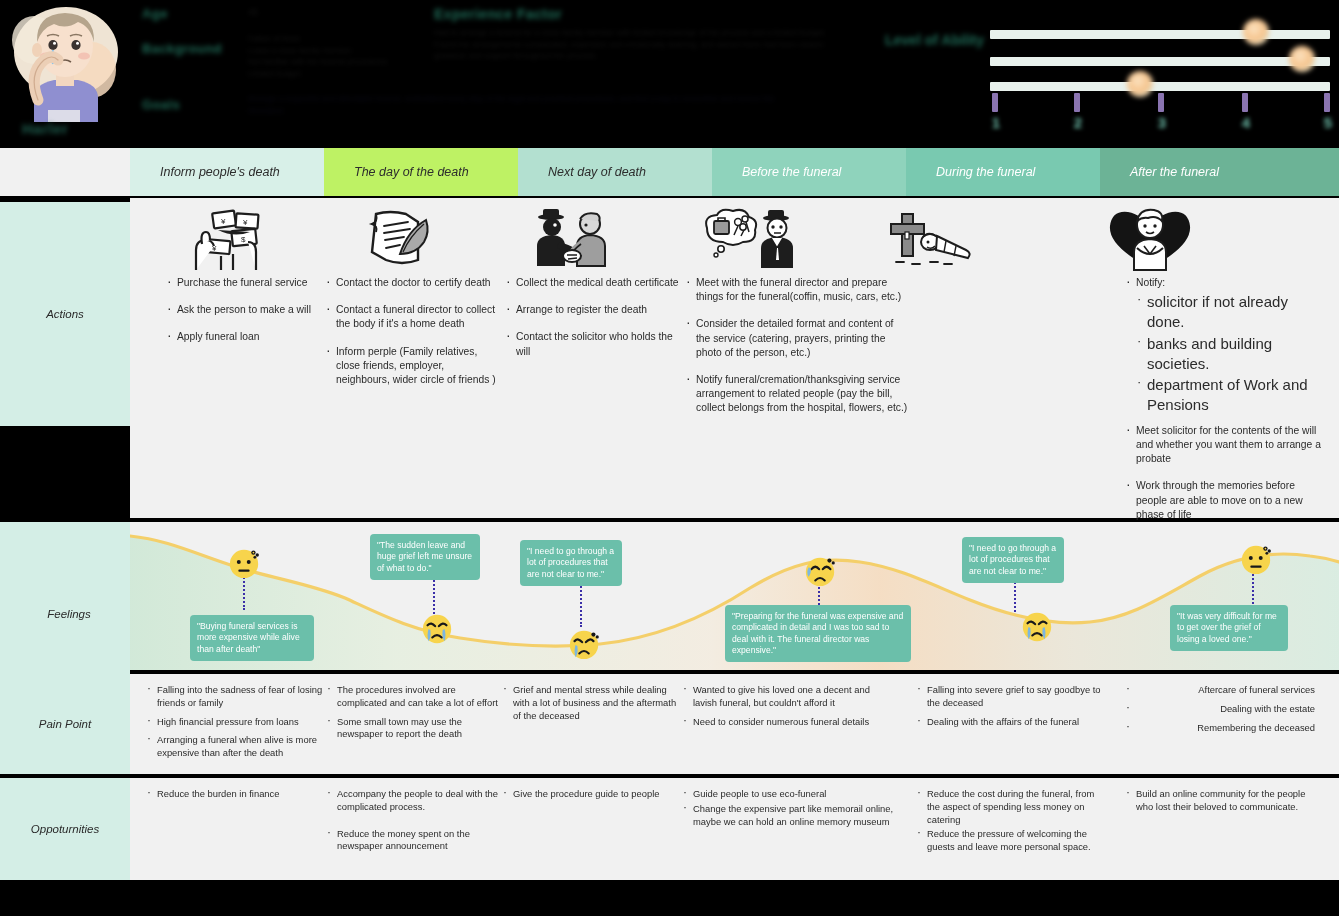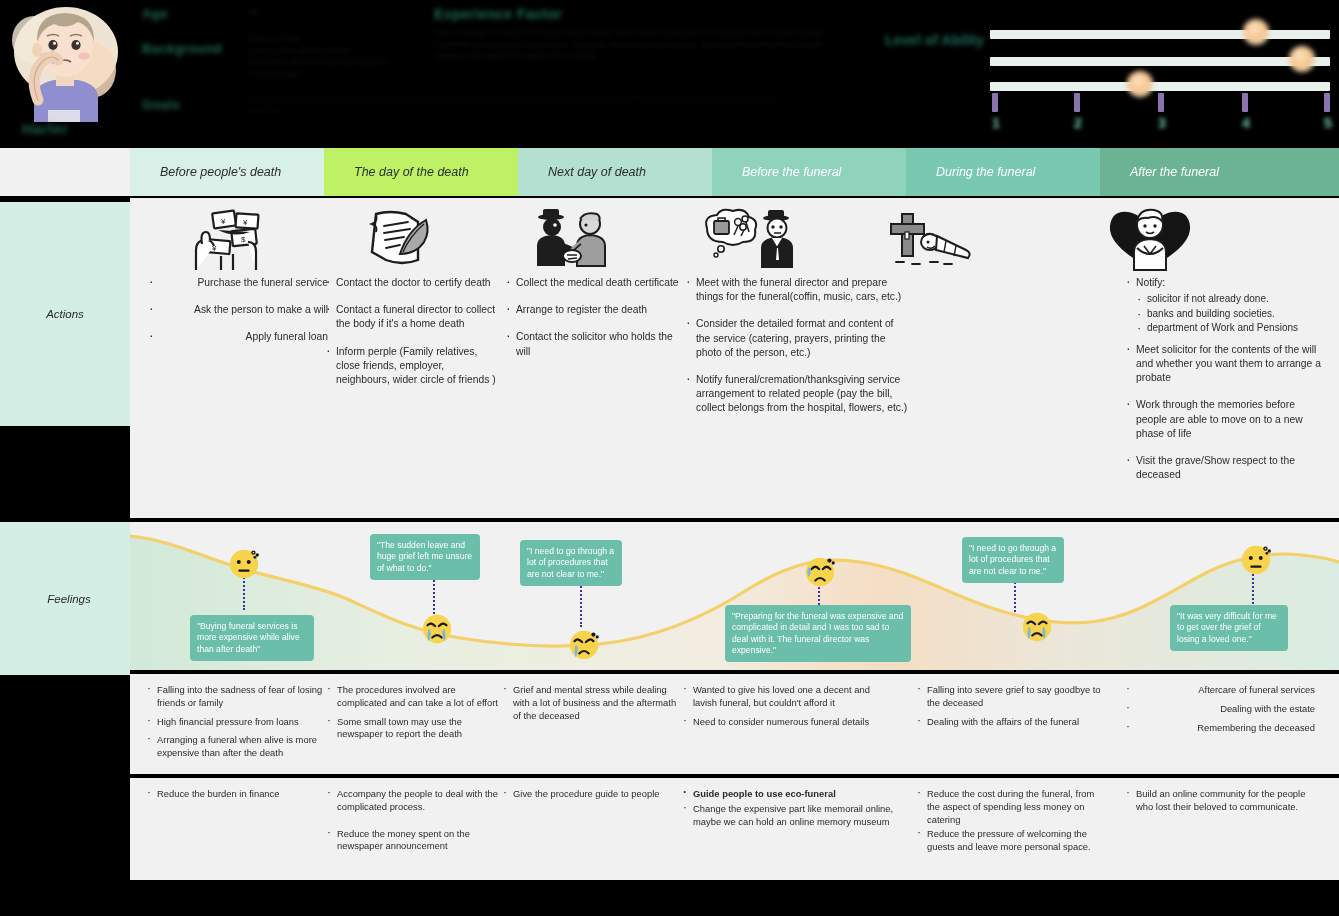--- a/index.html
+++ b/index.html
@@ -92,21 +92,21 @@
   }
   ul.bullets > li:before {
     content: "·"; position: absolute; left: 1px; top: -2px;
     font-size: 14px; line-height: 1.1; color: #2b2b2b;
   }
   ul.bullets.tight > li { margin-bottom: 6px; font-size: 9.4px; line-height: 1.36; }
   ul.bullets.tight > li:before { font-size: 12px; }
   ul.sub { list-style: none; margin-top: 2px; }
   ul.sub > li {
     position: relative; padding-left: 11px; margin-bottom: 1px;
-    font-size: 10px; line-height: 1.35; color: #2b2b2b;
+    font-size: 15px; line-height: 1.35; color: #2b2b2b;
   }
   ul.sub > li:before {
     content: "·"; position: absolute; left: 1px; top: -2px; font-size: 13px; color: #2b2b2b;
   }
 
   
   .feel-canvas { position: absolute; left: 0; top: 0; width: 1209px; height: 148px; overflow: hidden; }
   .bubble {
     position: absolute; background: #6bbfaa; color: #ffffff;
     font-size: 8.6px; line-height: 1.32; padding: 6px 7px;
@@ -201,21 +201,21 @@
     <div class="tick-label" style="left:988px;  top:114px;">1</div>
     <div class="tick-label" style="left:1070px; top:114px;">2</div>
     <div class="tick-label" style="left:1154px; top:114px;">3</div>
     <div class="tick-label" style="left:1238px; top:114px;">4</div>
     <div class="tick-label" style="left:1320px; top:114px;">5</div>
   </div>
 
   <div class="phase-row">
     <div class="phase-left-pad"></div>
     <div class="phase" style="left:130px; width:212px; background:#d8f0e8;">
-      <span>Before people's death</span>
+      <span>Inform people's death</span>
     </div>
     <div class="phase" style="left:324px; width:212px; background:#bef264;">
       <span>The day of the death</span>
     </div>
     <div class="phase" style="left:518px; width:212px; background:#b3e0d0;">
       <span>Next day of death</span>
     </div>
     <div class="phase light-text" style="left:712px; width:212px; background:#8fd3bc;">
       <span>Before the funeral</span>
     </div>
@@ -348,21 +348,21 @@
         <circle cx="41" cy="24" r="1.7" fill="#1d1d1d"></circle>
         <circle cx="51" cy="24" r="1.7" fill="#1d1d1d"></circle>
         <path d="M42 30 Q46 33 50 30" fill="none" stroke="#1d1d1d" stroke-width="1.6"></path>
 
         <path d="M30 68 L30 50 Q30 38 46 37 Q62 38 62 50 L62 68 Z" fill="#fff" stroke="#1d1d1d" stroke-width="2"></path>
         <path d="M33 46 Q46 58 59 46" fill="none" stroke="#1d1d1d" stroke-width="2"></path>
         <path d="M40 44 L46 52 L52 44" fill="none" stroke="#1d1d1d" stroke-width="1.6"></path>
       </svg>
     </div>
 
-    <div class="col" style="left:18px; top:78px; width:180px;text-align:right;">
+    <div class="col" style="left:36px; top:78px; width:180px;">
       <ul class="bullets">
         <li>Purchase the funeral service</li>
         <li>Ask the person to make a will</li>
         <li>Apply funeral loan</li>
       </ul>
     </div>
 
     <div class="col" style="left:195px; top:78px; width:175px;">
       <ul class="bullets">
         <li>Contact the doctor to certify death</li>
@@ -398,21 +398,21 @@
             <li>department of Work and Pensions</li>
           </ul>
         </li>
         <li>Meet solicitor for the contents of the will and whether you want them to arrange a probate</li>
         <li>Work through the memories before people are able to move on to a new phase of life</li>
         <li>Visit the grave/Show respect to the deceased</li>
       </ul>
     </div>
   </div>
 
-  <div class="row-label" style="top:522px; height:153px;padding-left:8px;">Feelings</div>
+  <div class="row-label" style="top:522px; height:184px;padding-left:8px;">Feelings</div>
   <div class="row-band band-feelings" style="top:522px; height:148px;">
     <div class="feel-canvas">
       <svg viewBox="0 0 1209 148" width="1209" height="148" preserveAspectRatio="none">
         <defs>
           <linearGradient id="gradFill" x1="0" y1="0" x2="1" y2="0">
             <stop offset="0%" stop-color="#cfe8d6"></stop>
             <stop offset="22%" stop-color="#e6efe0"></stop>
             <stop offset="48%" stop-color="#f3ece0"></stop>
             <stop offset="62%" stop-color="#f5dcc0"></stop>
             <stop offset="78%" stop-color="#eae6d8"></stop>
@@ -530,20 +530,21 @@
     </div>
 
     <div class="bubble" style="left:60px; top:93px; width:124px;">"Buying funeral services is more expensive while alive than after death"</div>
     <div class="bubble" style="left:240px; top:12px; width:110px;">"The sudden leave and huge grief left me unsure of what to do."</div>
     <div class="bubble" style="left:390px; top:18px; width:102px;">"I need to go through a lot of procedures that are not clear to me."</div>
     <div class="bubble" style="left:595px; top:83px; width:186px;">"Preparing for the funeral was expensive and complicated in detail and I was too sad to deal with it. The funeral director was expensive."</div>
     <div class="bubble" style="left:832px; top:15px; width:102px;">"I need to go through a lot of procedures that are not clear to me."</div>
     <div class="bubble" style="left:1040px; top:83px; width:118px;">"It was very difficult for me to get over the grief of losing a loved one."</div>
   </div>
 
+  <div class="row-label" style="top:674px; height:100px;">Pain Point</div>
   <div class="row-band band-pain" style="top:674px; height:100px;">
     <div class="col" style="left:16px; top:10px; width:180px;">
       <ul class="bullets tight">
         <li>Falling into the sadness of fear of losing friends or family</li>
         <li>High financial pressure from loans</li>
         <li>Arranging a funeral when alive is more expensive than after the death</li>
       </ul>
     </div>
     <div class="col" style="left:196px; top:10px; width:180px;">
       <ul class="bullets tight">
@@ -570,40 +571,41 @@
     </div>
     <div class="col" style="left:995px; top:10px; width:190px;text-align:right;">
       <ul class="bullets tight">
         <li>Aftercare of funeral services</li>
         <li>Dealing with the estate</li>
         <li>Remembering the deceased</li>
       </ul>
     </div>
   </div>
 
+  <div class="row-label" style="top:778px; height:102px;">Oppoturnities</div>
   <div class="row-band band-opp" style="top:778px; height:102px;">
     <div class="col" style="left:16px; top:10px; width:180px;">
       <ul class="bullets tight">
         <li>Reduce the burden in finance</li>
       </ul>
     </div>
     <div class="col" style="left:196px; top:10px; width:180px;">
       <ul class="bullets tight">
         <li style="margin-bottom:14px;">Accompany the people to deal with the complicated process.</li>
         <li>Reduce the money spent on the newspaper announcement</li>
       </ul>
     </div>
     <div class="col" style="left:372px; top:10px; width:160px;">
       <ul class="bullets tight">
         <li>Give the procedure guide to people</li>
       </ul>
     </div>
     <div class="col" style="left:552px; top:10px; width:215px;">
       <ul class="bullets tight">
-        <li style="margin-bottom:2px;font-weight:bold;">Guide people to use eco-funeral</li>
+        <li style="margin-bottom:2px;">Guide people to use eco-funeral</li>
         <li>Change the expensive part like memorail online, maybe we can hold an online memory museum</li>
       </ul>
     </div>
     <div class="col" style="left:786px; top:10px; width:185px;">
       <ul class="bullets tight">
         <li style="margin-bottom:2px;">Reduce the cost during the funeral, from the aspect of spending less money on catering</li>
         <li>Reduce the pressure of welcoming the guests and leave more personal space.</li>
       </ul>
     </div>
     <div class="col" style="left:995px; top:10px; width:195px;">

